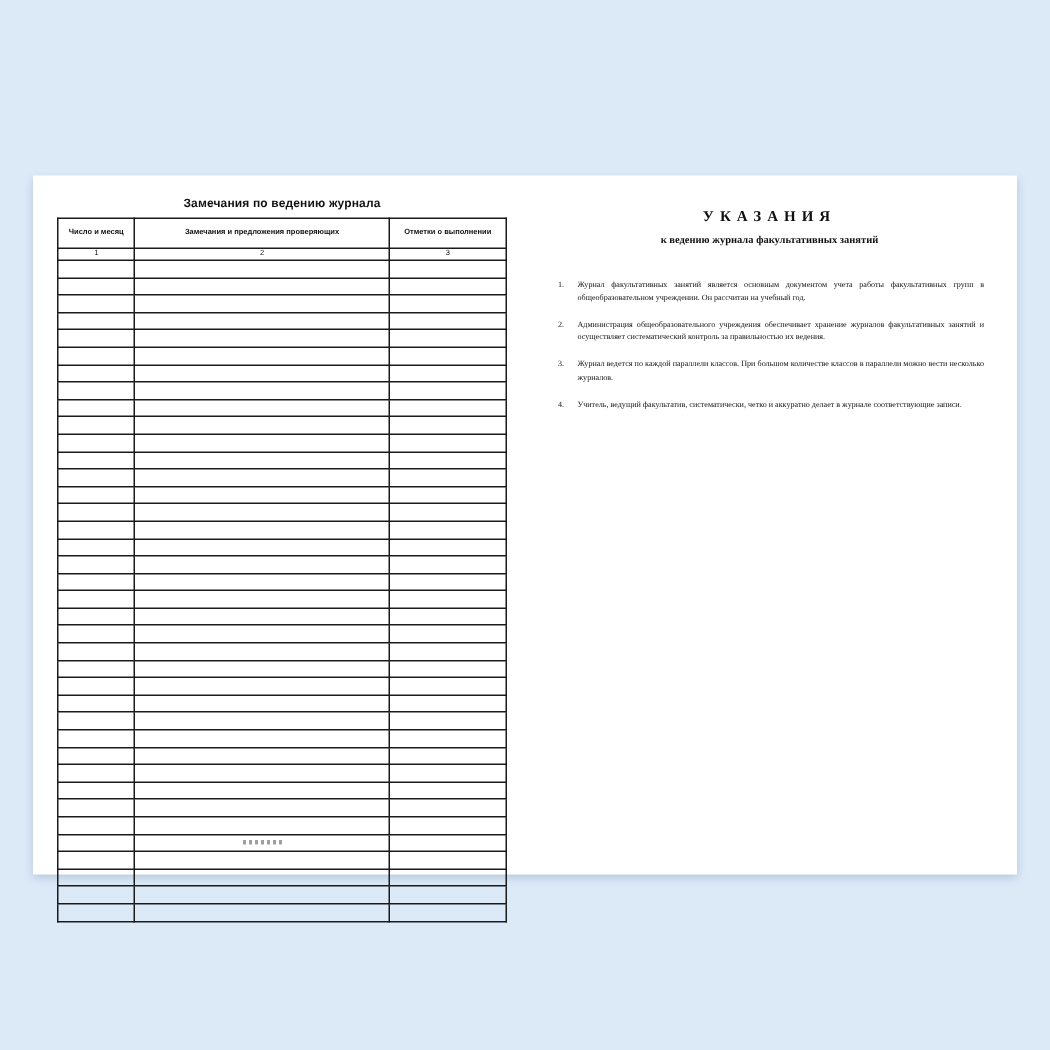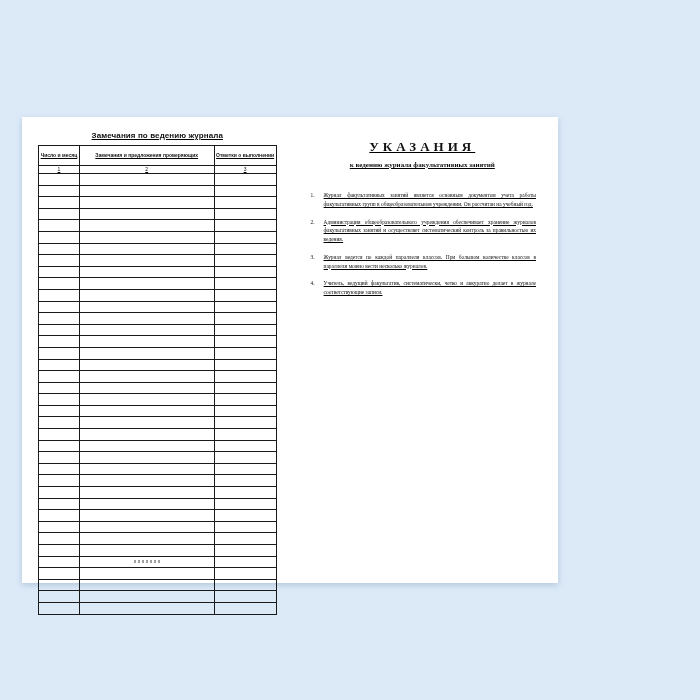--- a/index.html
+++ b/index.html
@@ -16,26 +16,25 @@
   #stage {
     position: relative;
     width: 700px;
     height: 700px;
   }
   
   .spread {
     position: absolute;
     left: 22px;
     top: 117px;
-    width: 536px;
+    width: 656px;
     height: 466px;
     background: #ffffff;
     box-shadow: 0 2px 6px rgba(60,90,130,0.25);
     display: flex;
-    text-decoration: underline;
   }
   .page {
     position: relative;
     box-sizing: border-box;
   }
   .page-left {
     width: 330px;
     padding: 12px 14px 10px 16px;
   }
   .page-right {
@@ -87,21 +86,21 @@
     width: 26px;
     height: 3px;
     margin: 0 auto;
     background:
       repeating-linear-gradient(92deg, #6b6b6b 0 2px, transparent 2px 4px);
     opacity: .65;
   }
   
   .right-title {
     text-align: center;
-    font-size: 13px;
+    font-size: 10px;
     font-weight: bold;
     letter-spacing: 4px;
     margin: 10px 0 6px 0;
     color: #111;
     font-family: "Liberation Serif", serif;
   }
   .right-subtitle {
     text-align: center;
     font-size: 7px;
     font-weight: bold;

